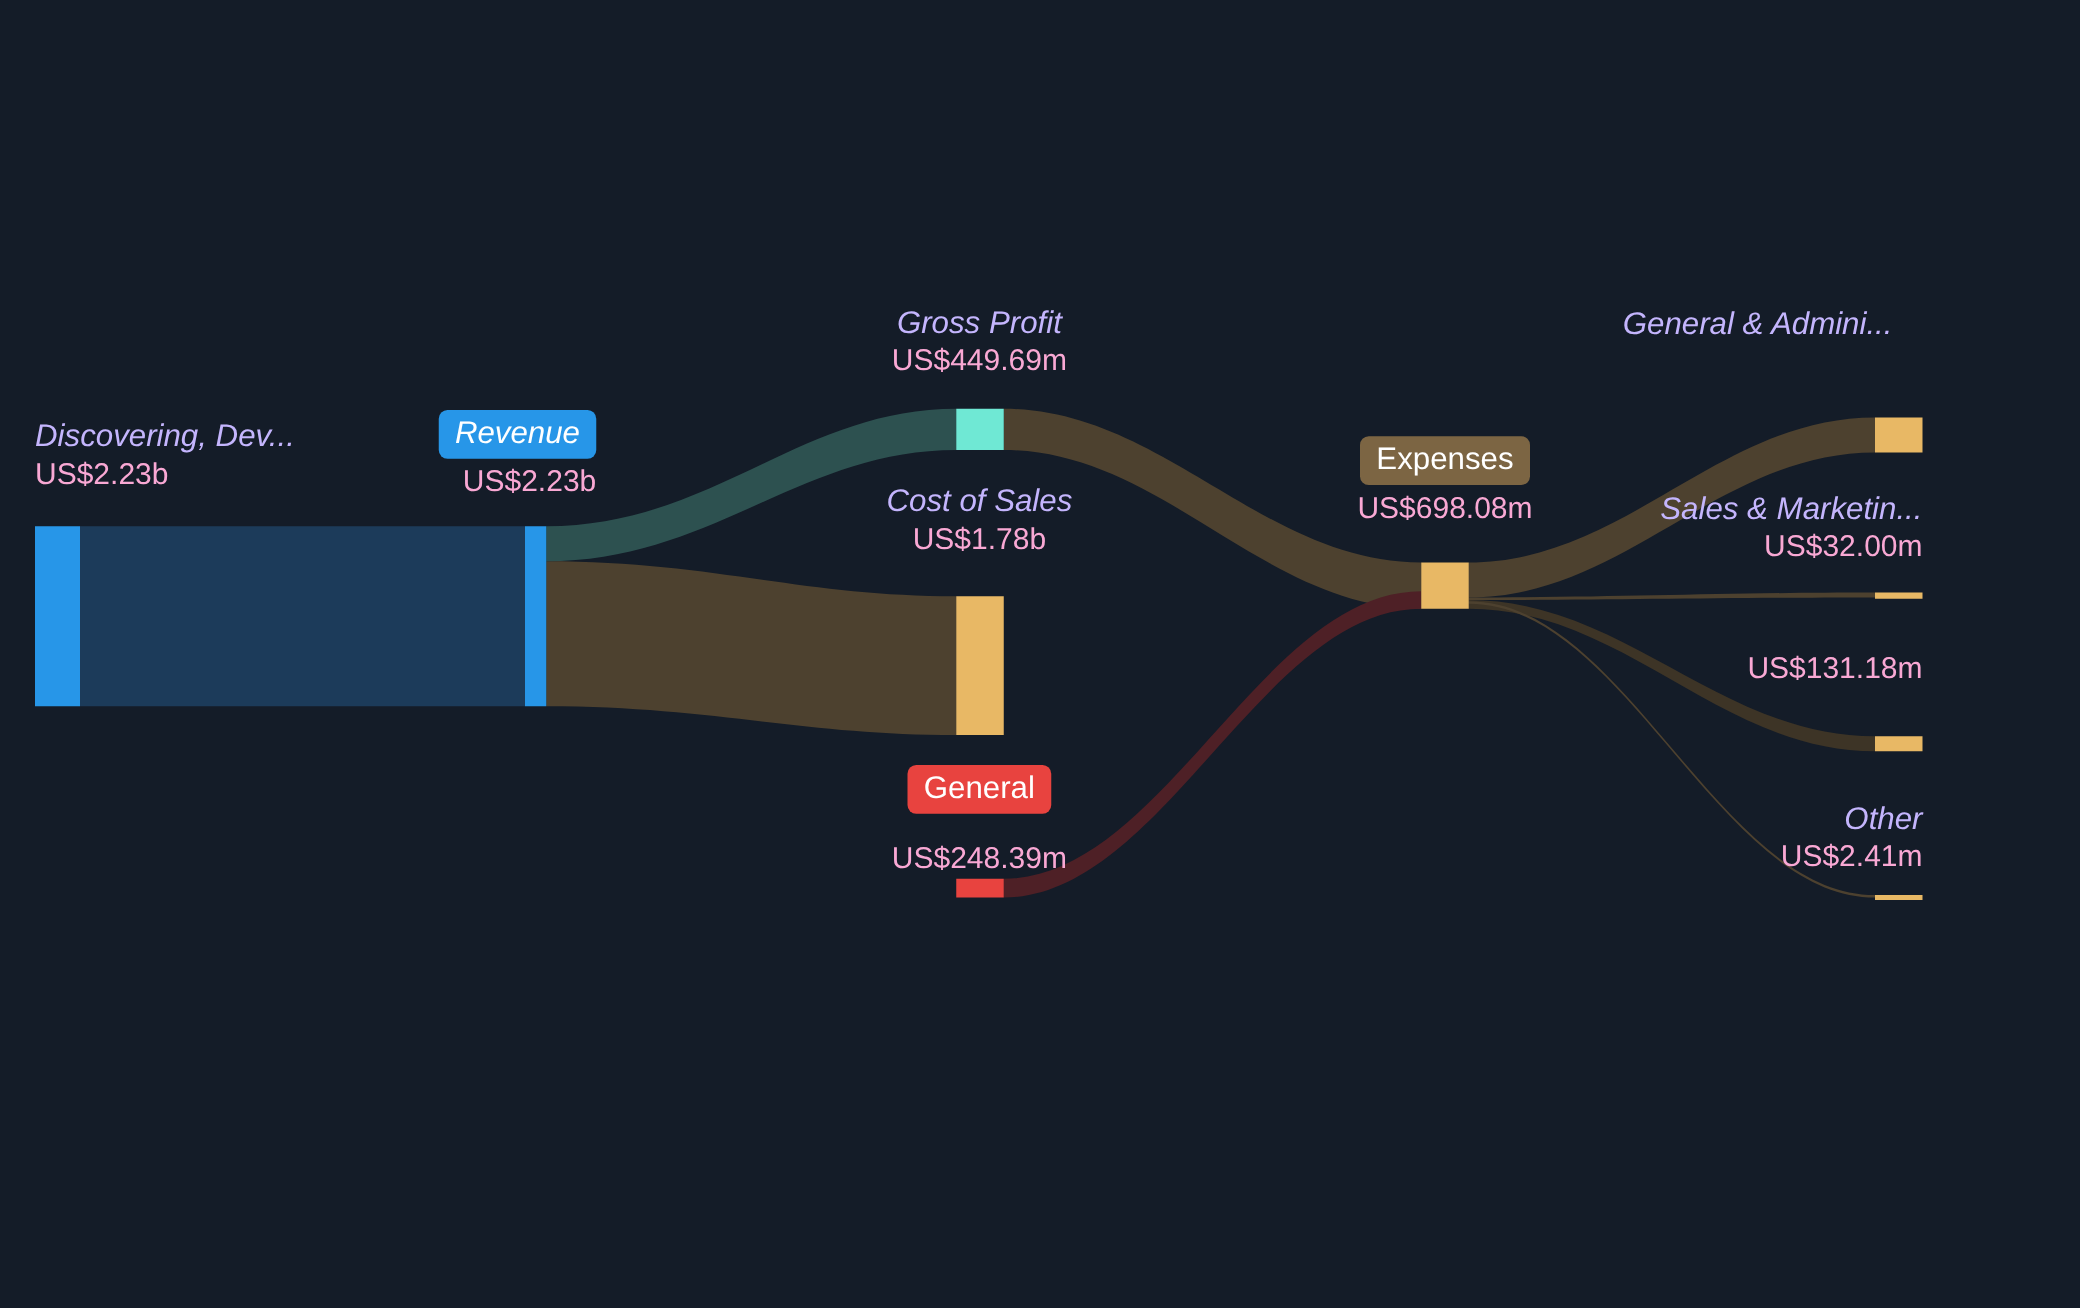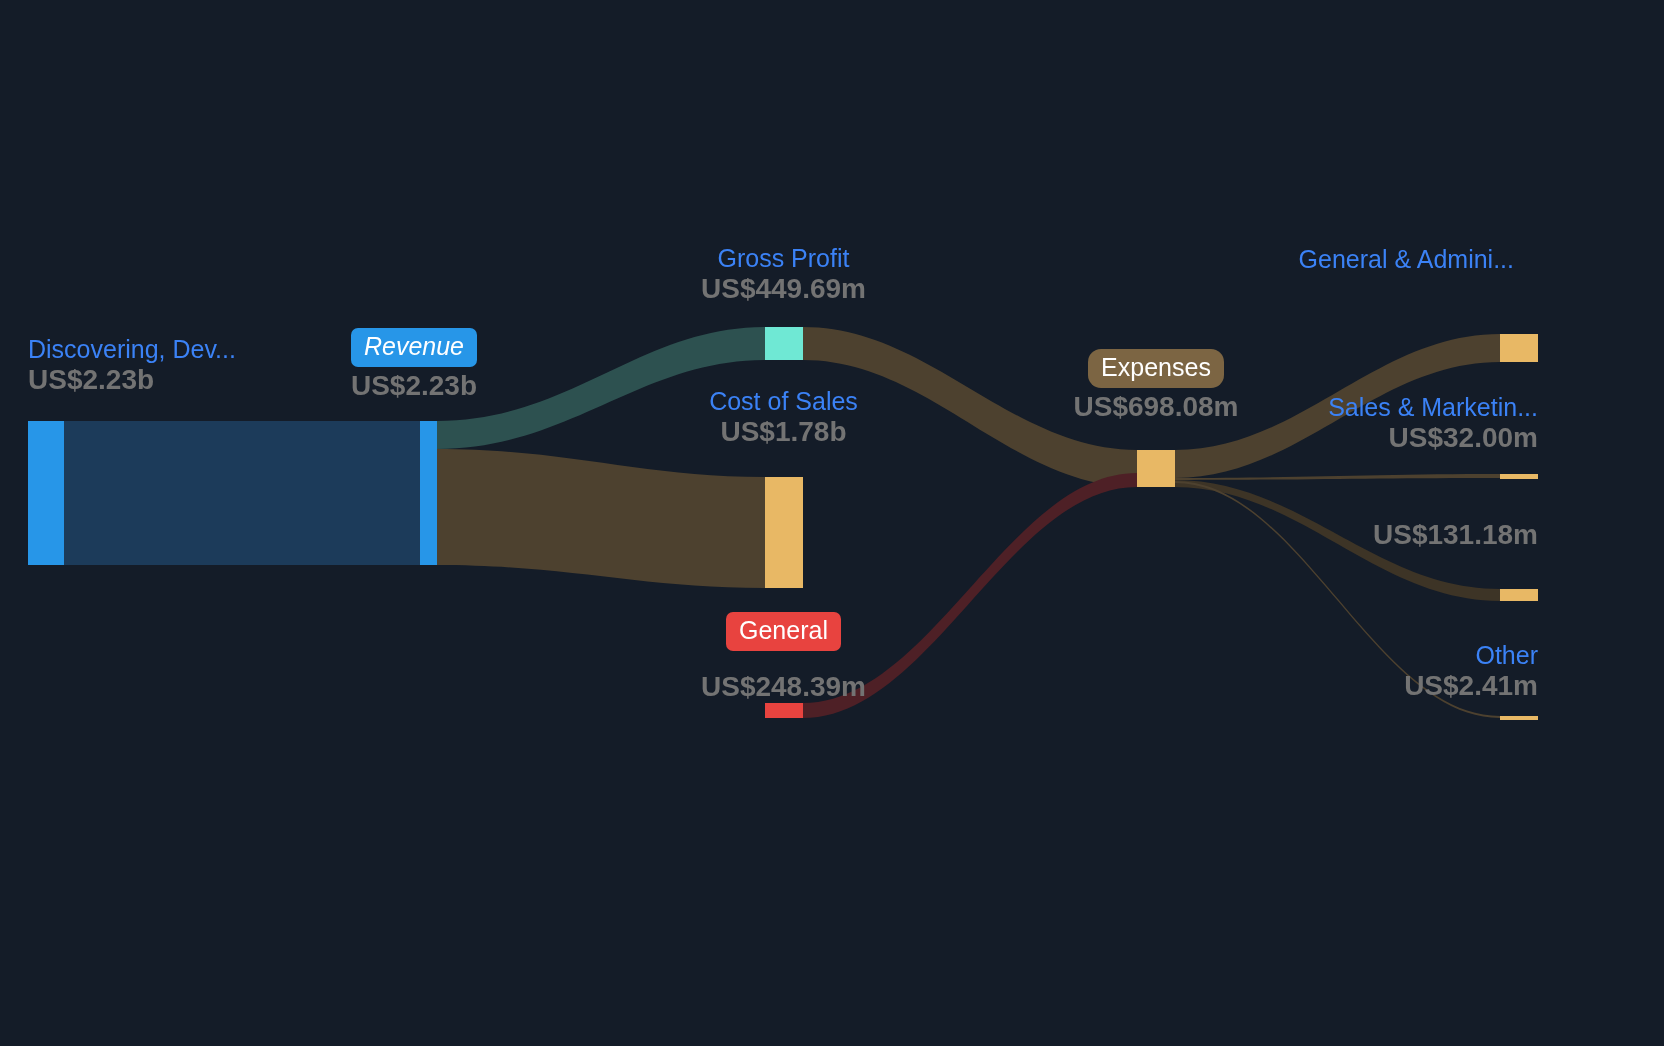--- a/index.html
+++ b/index.html
@@ -9,39 +9,39 @@
     background:#141c28;
     font-family:"Liberation Sans", sans-serif;
     overflow:hidden;
     position:relative;
   }
   #stage{position:absolute;inset:0;}
   svg#sankey{position:absolute;left:0;top:0;width:1664px;height:1046px;}
 
   .lbl{position:absolute;color:#ffffff;white-space:nowrap;}
   .lbl .name{
-    font-size:25px;line-height:29px;color:#3b82f6;font-weight:400;
+    font-size:25px;line-height:29px;color:#c4b5fd;font-weight:400;font-style:italic;
   }
   .lbl .val{
-    font-size:28px;line-height:31px;color:#737373;font-weight:700;
+    font-size:24px;line-height:31px;color:#f9a8d4;font-weight:400;
   }
   .lbl.right{text-align:right;}
   .lbl.left{text-align:left;}
   .lbl.center{text-align:center;}
 
   .pill{
     display:inline-block;
     border-radius:7px;
     padding:4px 13px 6px 13px;
     font-size:25px;line-height:29px;
     color:#ffffff;
   }
   .pill.revenue{background:#2796e8;font-style:italic;}
   .pill.earnings{background:#e8433f;}
-  .pill.expenses{background:#7c6543;border-radius:13px;}
+  .pill.expenses{background:#7c6543;}
 
   .nameline{display:block;}
   .valline{display:block;}
 </style>
 </head>
 <body>
 
 <div id="stage">
 
   <svg id="sankey" viewBox="0 0 1664 1046">

